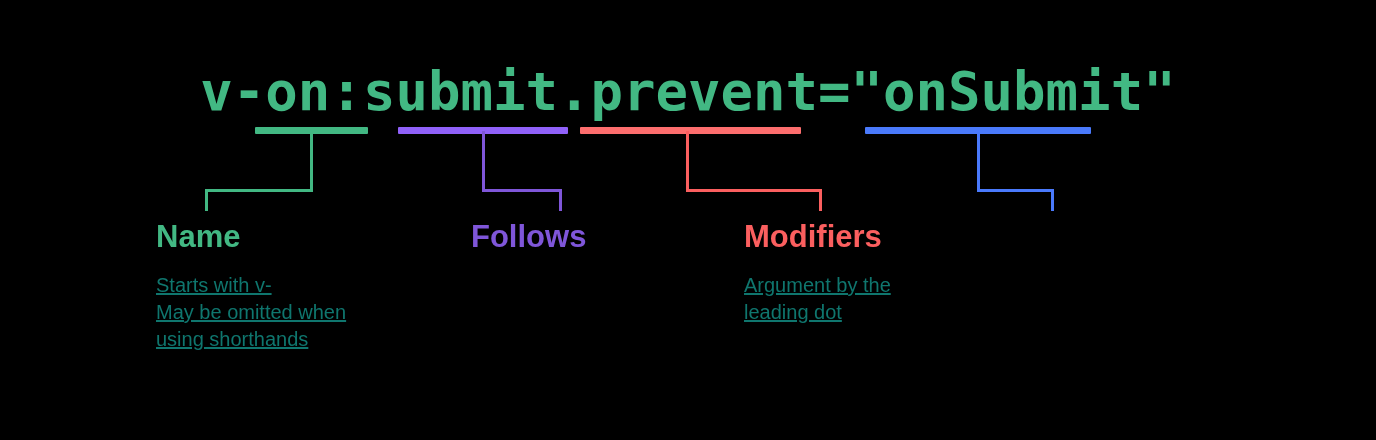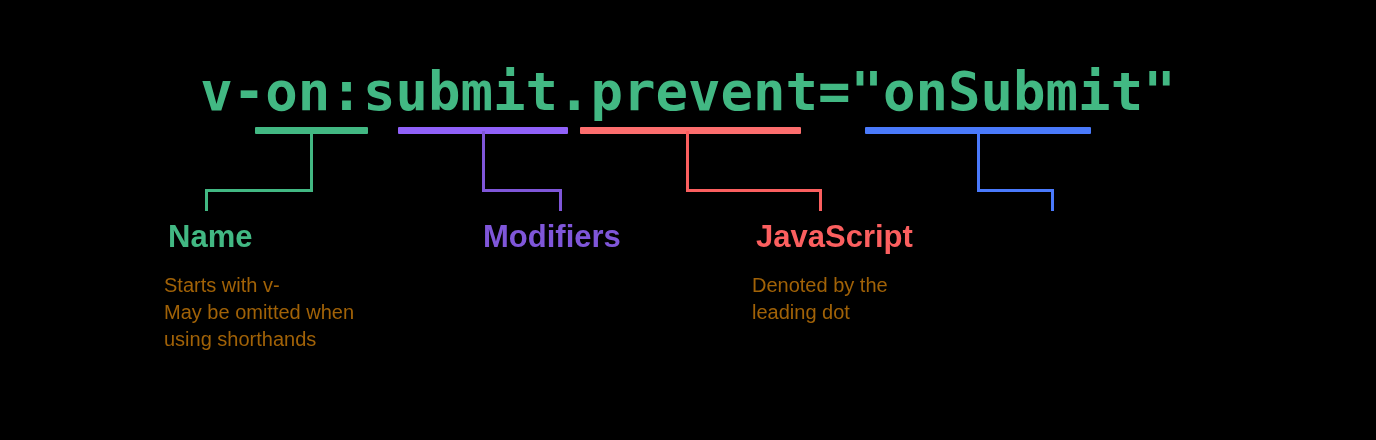--- a/index.html
+++ b/index.html
@@ -55,31 +55,32 @@
   
   .col {
     position: absolute;
     top: 218px;
   }
   .col-title {
     font-family: "Liberation Sans", sans-serif;
     font-size: 31px;
     font-weight: 700;
     line-height: 38px;
-    margin: 0 0 16px 16px;
+    margin: 0 0 16px 4px;
     white-space: nowrap;
   }
   .col-desc {
     font-family: "Liberation Sans", sans-serif;
     font-size: 20px;
     font-weight: 400;
     line-height: 27px;
-    color: #a16207;
-    margin: 12px;
+    color: #0f766e;
+    margin: 4px;
     white-space: pre-line;
+    text-decoration: underline;
   }
 </style>
 </head>
 <body>
 
 <div id="stage">
 
   <div id="code-line">v-on:submit.prevent="onSubmit"</div>
 
   <div class="bar" style="left:255px; top:127px; width:113px; background:#42b883;"></div>
@@ -99,25 +100,25 @@
   </svg>
 
   <div class="col" style="left:152px; width:300px;">
     <div class="col-title" style="color:#42b883;">Name</div>
     <div class="col-desc">Starts with v-
 May be omitted when
 using shorthands</div>
   </div>
 
   <div class="col" style="left:467px; width:250px;">
-    <div class="col-title" style="color:#7f56d9;">Modifiers</div>
+    <div class="col-title" style="color:#7f56d9;">Follows</div>
   </div>
 
   <div class="col" style="left:740px; width:240px;">
-    <div class="col-title" style="color:#fb5f5f;">JavaScript</div>
-    <div class="col-desc">Denoted by the
+    <div class="col-title" style="color:#fb5f5f;">Modifiers</div>
+    <div class="col-desc">Argument by the
 leading dot</div>
   </div>
 
   <div class="col" style="left:1005px; width:310px;">
   </div>
 
 </div>
 
 </body></html>

